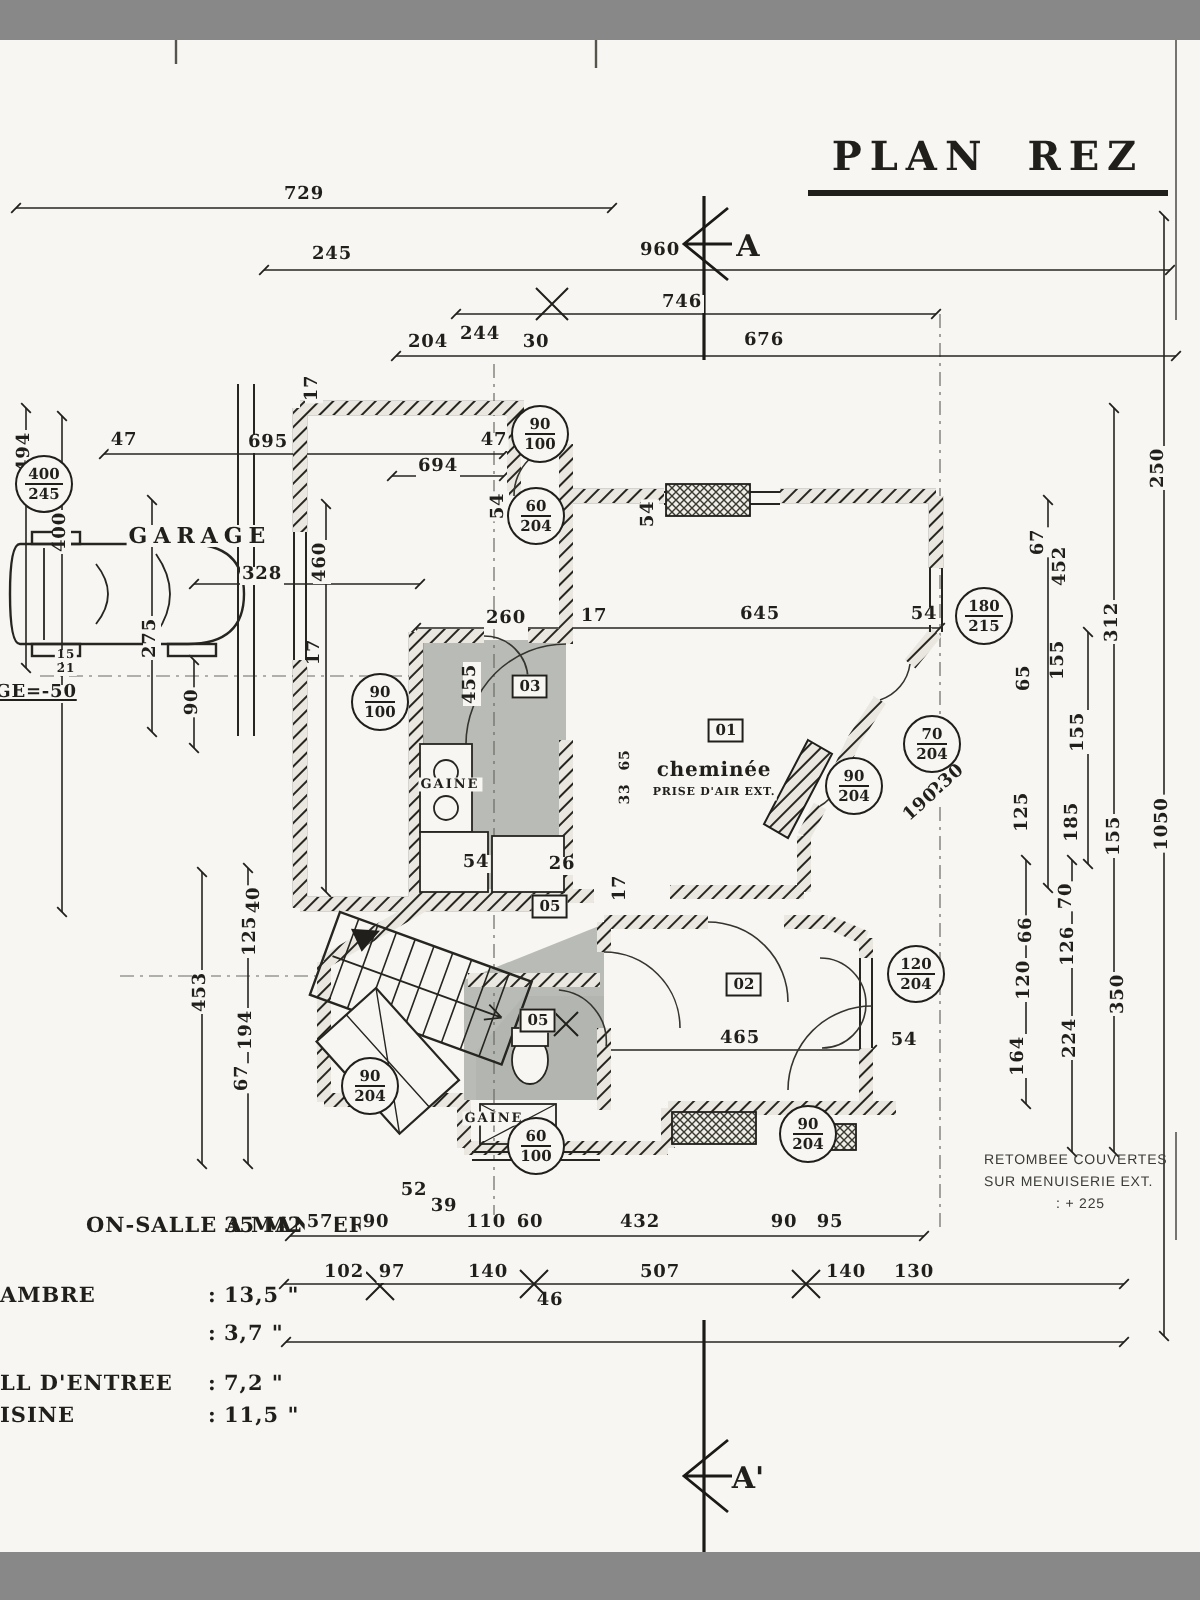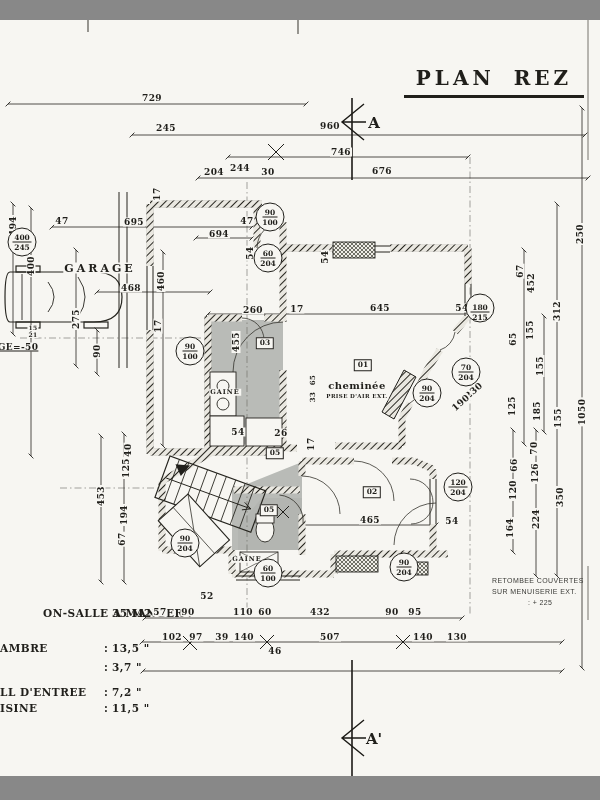--- a/index.html
+++ b/index.html
@@ -235,21 +235,21 @@
       <span class="lbl" style="left: 268px; top: 152px; transform: translate(-50%, -50%);">30</span>
       <span class="lbl" style="left: 382px; top: 151px; transform: translate(-50%, -50%);">676</span>
       <span class="lbl" style="left: 62px; top: 201px; transform: translate(-50%, -50%);">47</span>
       <span class="lbl" style="left: 134px; top: 202px; transform: translate(-50%, -50%);">695</span>
       <span class="lbl" style="left: 247px; top: 201px; transform: translate(-50%, -50%);">47</span>
       <span class="lbl" style="left: 219px; top: 214px; transform: translate(-50%, -50%);">694</span>
       <span class="lbl" style="left: 157px; top: 174px; transform: translate(-50%, -50%) rotate(-90deg);">17</span>
       <span class="lbl" style="left: 250px; top: 233px; transform: translate(-50%, -50%) rotate(-90deg);">54</span>
       <span class="lbl" style="left: 13px; top: 206px; transform: translate(-50%, -50%) rotate(-90deg);">494</span>
       <span class="lbl" style="left: 31px; top: 246px; transform: translate(-50%, -50%) rotate(-90deg);">400</span>
-      <span class="lbl" style="left: 131px; top: 268px; transform: translate(-50%, -50%);">468</span>
+      <span class="lbl" style="left: 131px; top: 268px; transform: translate(-50%, -50%);">328</span>
       <span class="lbl" style="left: 161px; top: 261px; transform: translate(-50%, -50%) rotate(-90deg);">460</span>
       <span class="lbl" style="left: 76px; top: 299px; transform: translate(-50%, -50%) rotate(-90deg);">275</span>
       <span class="lbl" style="left: 158px; top: 306px; transform: translate(-50%, -50%) rotate(-90deg);">17</span>
       <span class="lbl" style="left: 97px; top: 331px; transform: translate(-50%, -50%) rotate(-90deg);">90</span>
       <span class="lbl" style="left: 33px; top: 308px; font-size: 6px; transform: translate(-50%, -50%);">15</span>
       <span class="lbl" style="left: 33px; top: 315px; font-size: 6px; transform: translate(-50%, -50%);">21</span>
       <span class="lbl" style="left: 325px; top: 237px; transform: translate(-50%, -50%) rotate(-90deg);">54</span>
       <span class="lbl" style="left: 253px; top: 290px; transform: translate(-50%, -50%);">260</span>
       <span class="lbl" style="left: 297px; top: 289px; transform: translate(-50%, -50%);">17</span>
       <span class="lbl" style="left: 380px; top: 288px; transform: translate(-50%, -50%);">645</span>
@@ -290,21 +290,21 @@
       <span class="lbl" style="left: 160px; top: 592px; transform: translate(-50%, -50%);">57</span>
       <span class="lbl" style="left: 188px; top: 592px; transform: translate(-50%, -50%);">90</span>
       <span class="lbl" style="left: 207px; top: 576px; transform: translate(-50%, -50%);">52</span>
       <span class="lbl" style="left: 243px; top: 592px; transform: translate(-50%, -50%);">110</span>
       <span class="lbl" style="left: 265px; top: 592px; transform: translate(-50%, -50%);">60</span>
       <span class="lbl" style="left: 320px; top: 592px; transform: translate(-50%, -50%);">432</span>
       <span class="lbl" style="left: 392px; top: 592px; transform: translate(-50%, -50%);">90</span>
       <span class="lbl" style="left: 415px; top: 592px; transform: translate(-50%, -50%);">95</span>
       <span class="lbl" style="left: 172px; top: 617px; transform: translate(-50%, -50%);">102</span>
       <span class="lbl" style="left: 196px; top: 617px; transform: translate(-50%, -50%);">97</span>
-      <span class="lbl" style="left: 222px; top: 617px; transform: translate(-50%, -50%);">39</span>
+      <span class="lbl" style="left: 222px; top: 584px; transform: translate(-50%, -50%);">39</span>
       <span class="lbl" style="left: 244px; top: 617px; transform: translate(-50%, -50%);">140</span>
       <span class="lbl" style="left: 330px; top: 617px; transform: translate(-50%, -50%);">507</span>
       <span class="lbl" style="left: 423px; top: 617px; transform: translate(-50%, -50%);">140</span>
       <span class="lbl" style="left: 457px; top: 617px; transform: translate(-50%, -50%);">130</span>
       <span class="lbl" style="left: 275px; top: 631px; transform: translate(-50%, -50%);">46</span>
       <span class="lbl" style="left: 100px; top: 248px; font-size: 11px; letter-spacing: 3px;">GARAGE</span>
       <span class="lbl" style="left: 357px; top: 366px; font-size: 10px;">cheminée</span>
       <span class="lbl" style="left: 357px; top: 377px; font-size: 5.5px;">PRISE D'AIR EXT.</span>
       <span class="lbl" style="left: 225px; top: 372px; font-size: 6.5px; letter-spacing: 1px;">GAINE</span>
       <span class="lbl" style="left: 247px; top: 539px; font-size: 6.5px; letter-spacing: 1px;">GAINE</span>
@@ -323,21 +323,21 @@
         <span>204</span>
       </span>
       <span class="door-tag" style="left: 190px; top: 331px;">
         <span class="a">90</span>
         <span>100</span>
       </span>
       <span class="door-tag" style="left: 22px; top: 222px;">
         <span class="a">400</span>
         <span>245</span>
       </span>
-      <span class="door-tag" style="left: 480px; top: 288px; justify-content: flex-end;">
+      <span class="door-tag" style="left: 492px; top: 288px;">
         <span class="a">180</span>
         <span>215</span>
       </span>
       <span class="door-tag" style="left: 466px; top: 352px;">
         <span class="a">70</span>
         <span>204</span>
       </span>
       <span class="door-tag" style="left: 427px; top: 373px;">
         <span class="a">90</span>
         <span>204</span>

